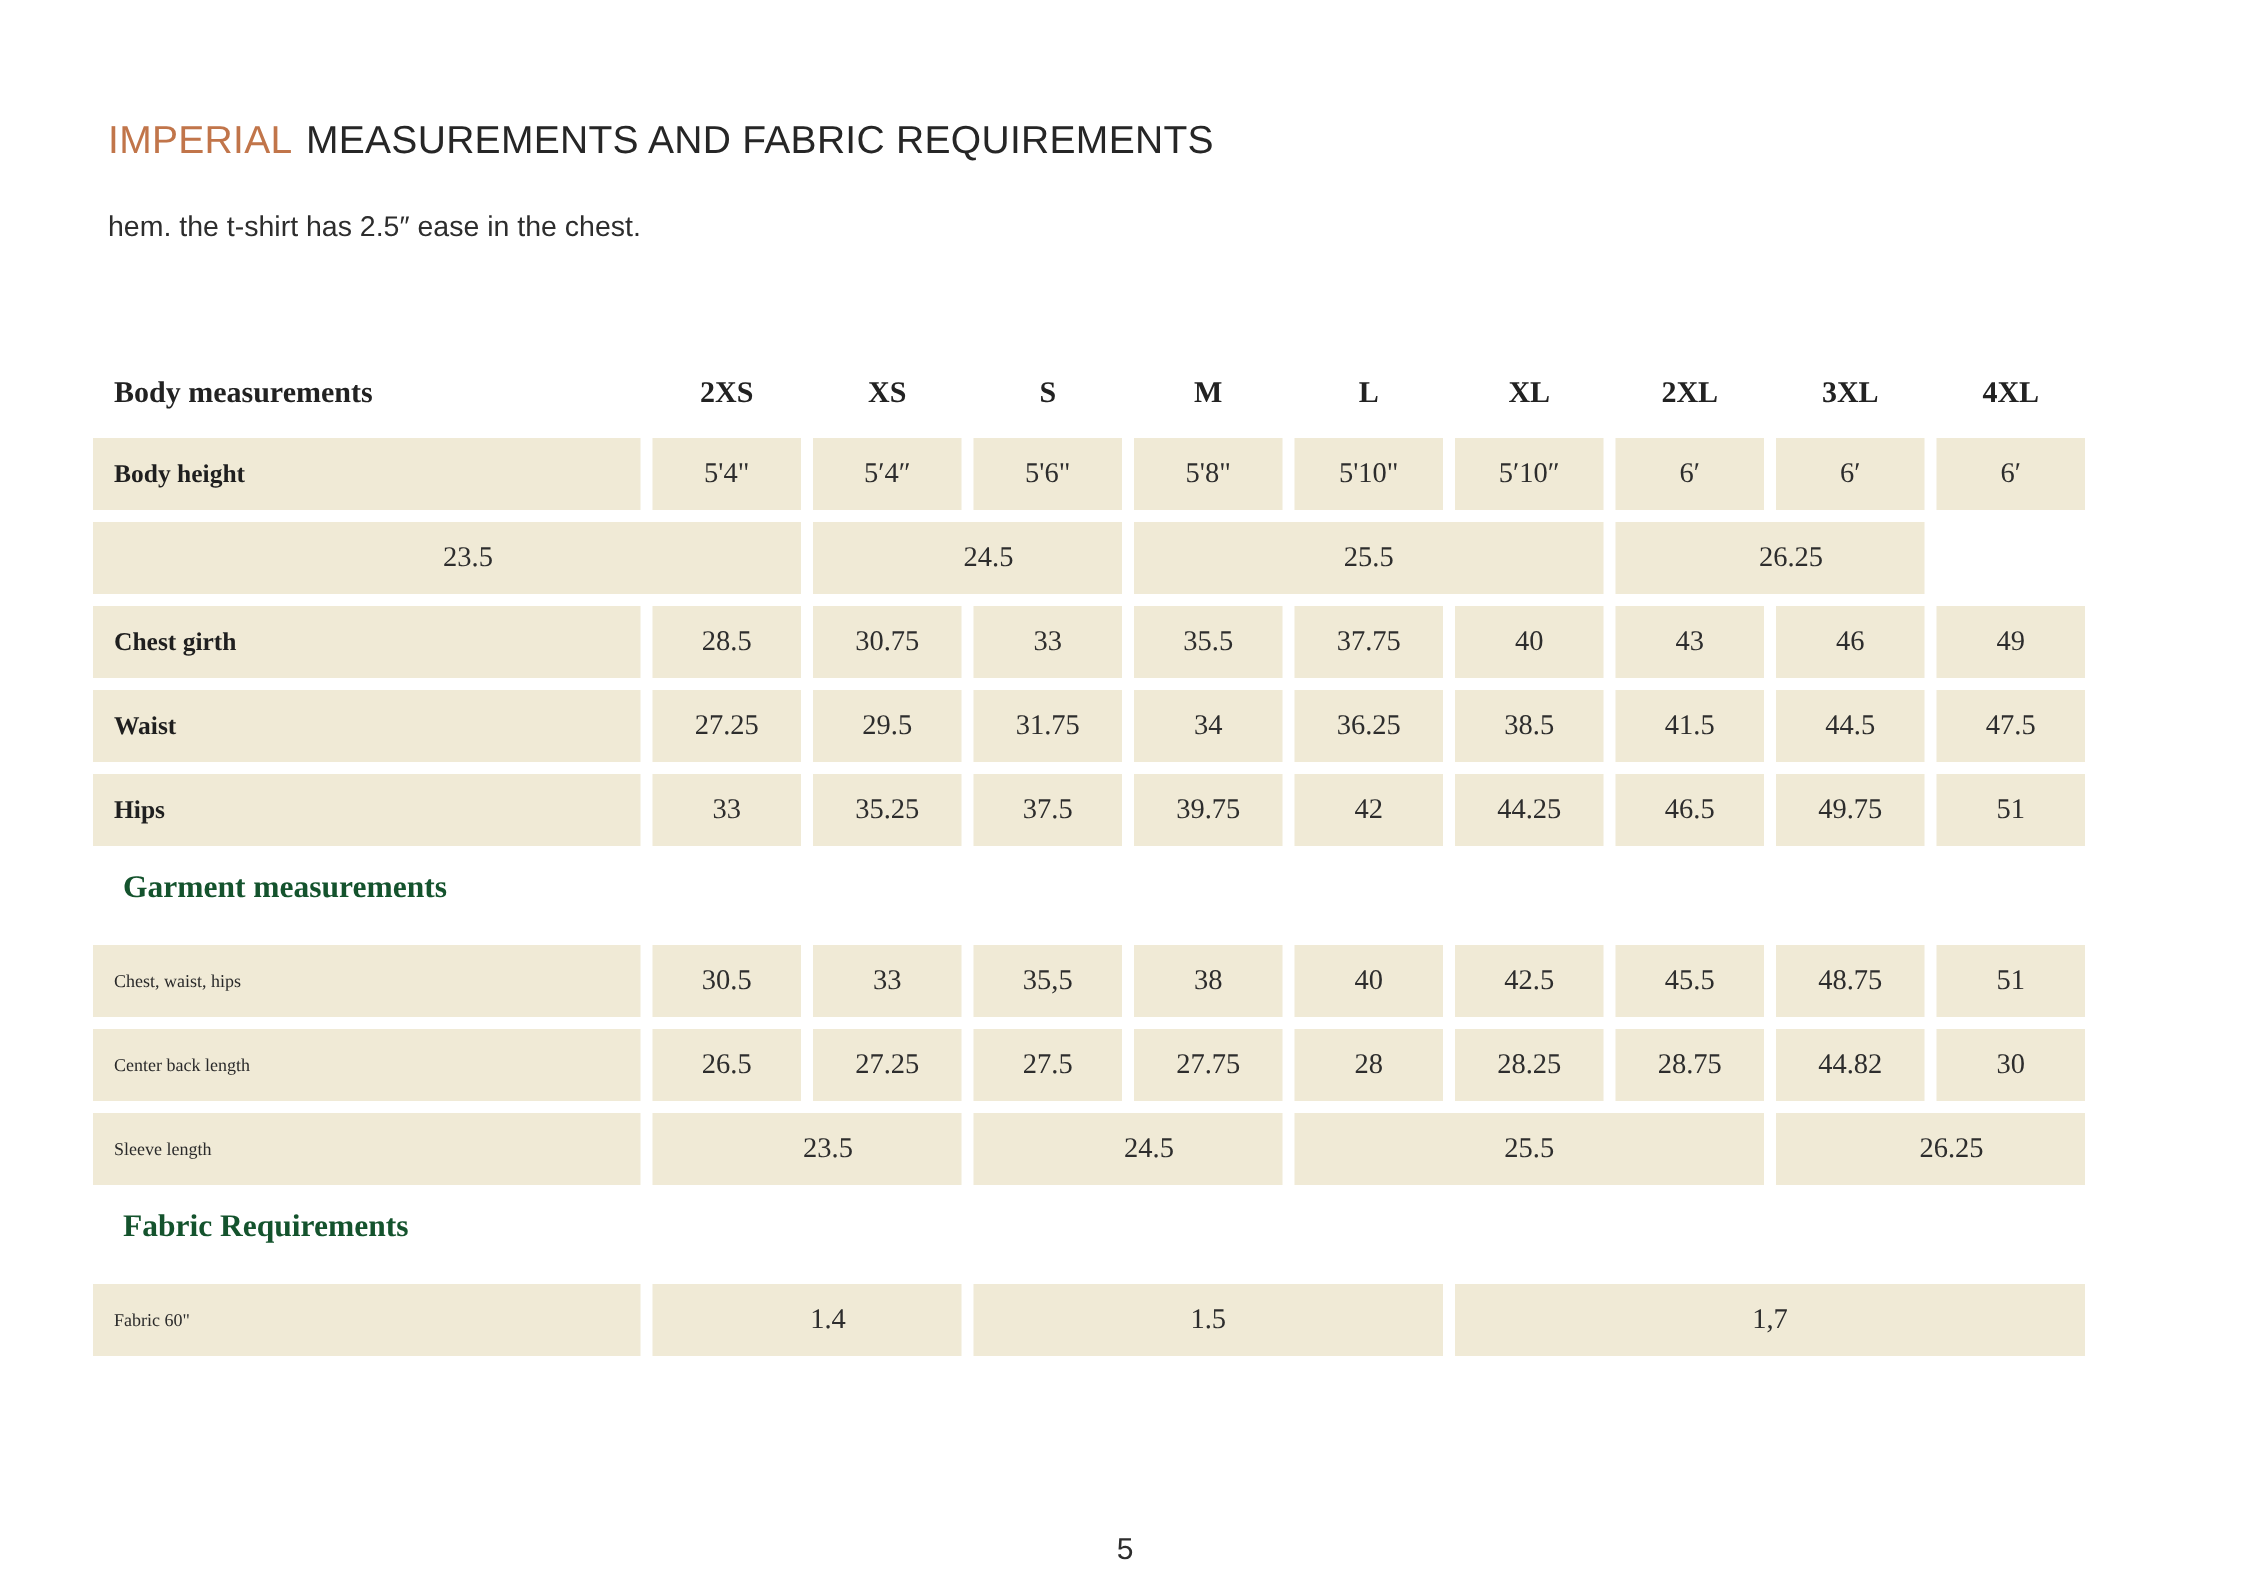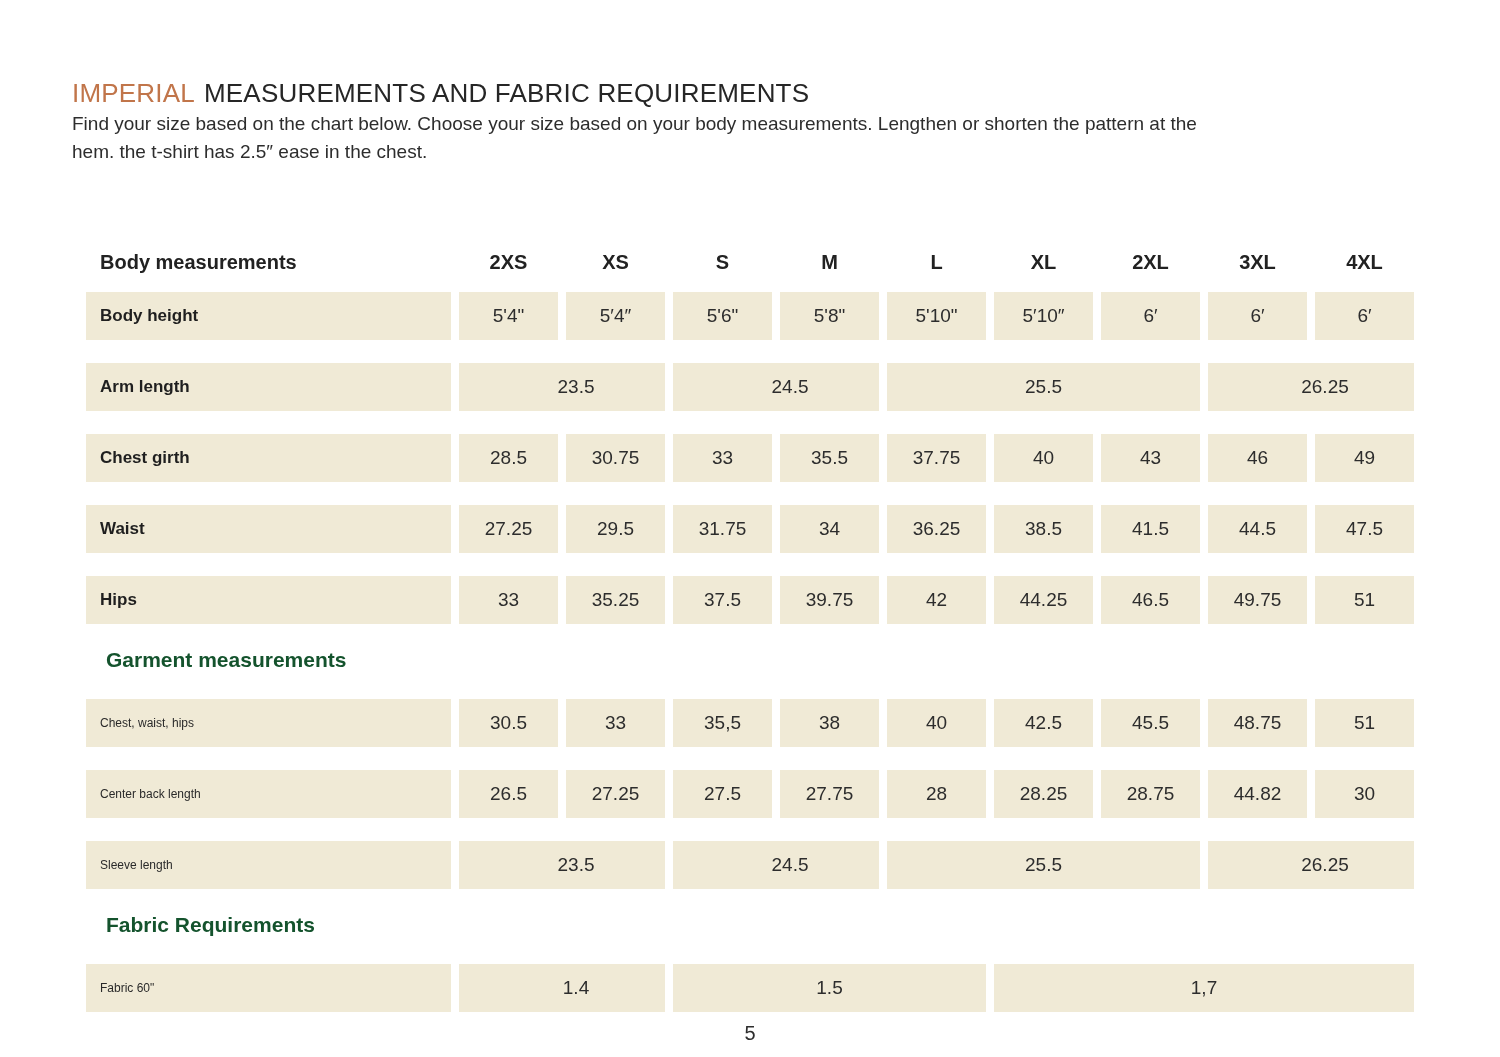--- a/index.html
+++ b/index.html
@@ -7,23 +7,23 @@
         font-family:"Liberation Sans",sans-serif;color:#262626;overflow:hidden;border-radius:22px;}
 
   .title{position:absolute;left:72px;top:78px;font-size:26px;font-weight:500;
          letter-spacing:.2px;white-space:nowrap;}
   .title .accent{color:#c1754a;}
   .title .rest{color:#262626;margin-left:9px;}
 
   .subtitle{position:absolute;left:72px;top:110px;font-size:19px;line-height:28px;
             color:#2d2d2d;width:1380px;}
 
-  .chart{position:absolute;left:86px;top:245px;width:1328px;}
+  .chart{position:absolute;left:62px;top:245px;width:1328px;font-family:Liberation Serif, serif;}
   .row{display:grid;grid-template-columns:365px repeat(9,99px);column-gap:8px;
-       margin-bottom:23px;}
+       margin-bottom:8px;}
   .header-row{margin-bottom:13px;}
   .hcell{height:34px;display:flex;align-items:center;justify-content:center;
          font-size:20px;font-weight:700;color:#222;}
   .hcell.lbl{justify-content:flex-start;padding-left:14px;}
 
   .cell{background:#f0ead6;height:48px;display:flex;align-items:center;
         justify-content:center;font-size:19px;color:#2d2d2d;}
   .cell.lbl{justify-content:flex-start;padding-left:14px;font-size:17px;
             font-weight:700;color:#1f1f1f;}
   .garment .cell.lbl, .fabric .cell.lbl{font-size:12px;font-weight:400;color:#2a2a2a;}
@@ -40,21 +40,21 @@
 </head>
 <body>
 
 <div class="page">
 
   <div class="title">
     <span class="accent">IMPERIAL</span><span class="rest">MEASUREMENTS AND FABRIC REQUIREMENTS</span>
   </div>
 
   <div class="subtitle">
-    <span>Find your size based on the chart below. Choose your size based on your body measurements. Lengthen or shorten the pattern at the</span><br>
+    <br>
     <span>hem. the t-shirt has 2.5″ ease in the chest.</span>
   </div>
 
   <div class="chart">
 
     <div class="row header-row">
       <div class="hcell lbl">Body measurements</div>
       <div class="hcell">2XS</div>
       <div class="hcell">XS</div>
       <div class="hcell">S</div>
@@ -73,21 +73,20 @@
       <div class="cell">5'6"</div>
       <div class="cell">5'8"</div>
       <div class="cell">5'10"</div>
       <div class="cell">5′10″</div>
       <div class="cell">6′</div>
       <div class="cell">6′</div>
       <div class="cell">6′</div>
     </div>
 
     <div class="row">
-      <div class="cell lbl">Arm length</div>
       <div class="cell span2">23.5</div>
       <div class="cell span2">24.5</div>
       <div class="cell span3">25.5</div>
       <div class="cell span2">26.25</div>
     </div>
 
     <div class="row">
       <div class="cell lbl">Chest girth</div>
       <div class="cell">28.5</div>
       <div class="cell">30.75</div>

